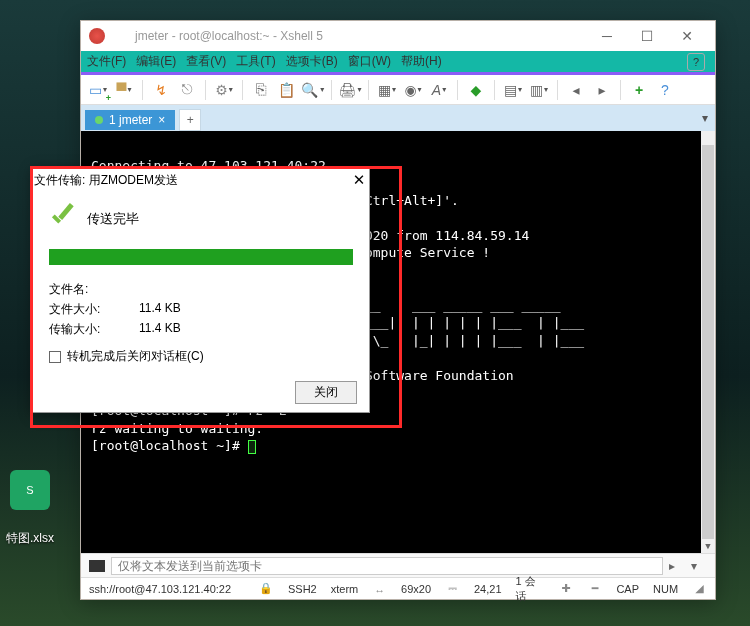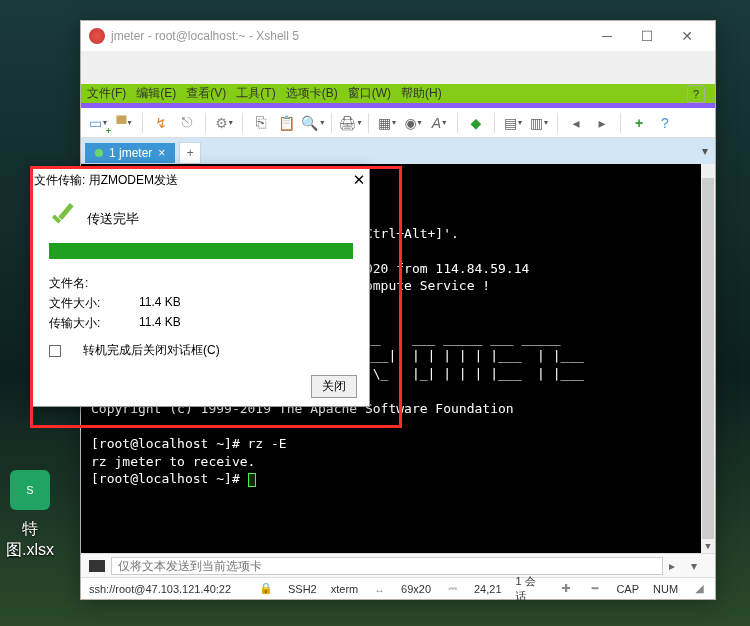--- a/index.html
+++ b/index.html
@@ -1,31 +1,31 @@
 <!DOCTYPE html>
 <html><head>
 <meta charset="utf-8">
 <style>
 * { box-sizing: border-box; margin: 0; padding: 0; }
 body { font-family: "Microsoft YaHei", sans-serif; font-size: 12px; background: linear-gradient(180deg, #1a3a3a 0%, #0d2020 60%, #2a4a2a 100%); width: 750px; height: 626px; overflow: hidden; position: relative; }
 
 
 .desktop-icon { position: absolute; left: 5px; top: 470px; width: 50px; text-align: center; }
 .desktop-icon .ico { width: 40px; height: 40px; background: #1fa463; border-radius: 6px; margin: 0 auto; display: flex; align-items: center; justify-content: center; color: #fff; font-size: 11px; }
-.desktop-icon .lbl { color: #fff; font-size: 16px; margin-top: 9px; text-shadow: 0 1px 2px #000; }
+.desktop-icon .lbl { color: #fff; font-size: 12px; margin-top: 20px; text-shadow: 0 1px 2px #000; }
 
 
 .window { position: absolute; left: 80px; top: 20px; width: 636px; height: 580px; background: #f0f0f0; border: 1px solid #b8b0a8; box-shadow: 0 4px 20px rgba(0,0,0,0.3); display: flex; flex-direction: column; }
-.titlebar { height: 30px; background: #fff; display: flex; align-items: center; padding: 0 8px; }
+.titlebar { height: 30px; background: #fff; display: flex; align-items: center; padding: 0 8px; gap: 24px; }
 .titlebar .ico { width: 16px; height: 16px; background: radial-gradient(#e8524a,#c13a32); border-radius: 50%; margin-right: 6px; }
 .titlebar .title { color: #999; font-size: 12px; flex: 1; }
 .winbtns { display: flex; }
 .winbtn { width: 40px; height: 28px; display: flex; align-items: center; justify-content: center; color: #666; font-size: 14px; }
 
-.menubar { height: 24px; background: #84cc16; display: flex; align-items: center; padding: 0 6px; gap: 10px; border-bottom: 5px solid #8b5cf6; margin-top: 33px; }
+.menubar { height: 24px; background: #14b8a6; display: flex; align-items: center; padding: 0 6px; gap: 10px; border-bottom: 3px solid #8b5cf6; }
 .menubar span { font-size: 12px; color: #333; }
 .menubar .hint { display: inline-block; width: 18px; height: 18px; border: 1px solid #aaa; border-radius: 3px; text-align: center; line-height: 16px; margin-left: auto; margin-right: 4px; font-size: 11px; }
 
 .toolbar { height: 30px; background: #fff; border-bottom: 1px solid #ddd; display: flex; align-items: center; padding: 0 6px; gap: 4px; }
 .tbtn { width: 22px; height: 22px; display: flex; align-items: center; justify-content: center; color: #666; font-size: 14px; position: relative; }
 .tbtn.drop::after { content: "▾"; font-size: 8px; color: #555; margin-left: 1px; }
 .tbtn .add { position: absolute; right: -2px; bottom: -2px; color: #2a9d2a; font-size: 9px; font-weight: bold; }
 .sep { width: 1px; height: 20px; background: #ddd; margin: 0 3px; }
 
 .tabbar { height: 26px; background: #d2e6f5; display: flex; align-items: center; }
@@ -51,32 +51,32 @@
 .status span.first { flex: 0 0 auto; }
 .status .gap { flex: 1; }
 .status .sic { width: 16px; text-align: center; color: #888; }
 
 
 .dialog { position: absolute; left: 32px; top: 166px; width: 338px; background: #fff; border: 1px solid #999; box-shadow: 0 3px 12px rgba(0,0,0,0.4); z-index: 10; }
 .dlg-title { height: 26px; display: flex; align-items: center; padding: 0 1px; font-size: 12px; }
 .dlg-title .txt { flex: 1; }
 .dlg-title .x { width: 18px; text-align: center; font-size: 15px; cursor: pointer; }
 .dlg-body { padding: 12px 16px 12px 16px; }
-.dlg-status { display: flex; align-items: center; gap: 10px; margin-bottom: 10px; }
+.dlg-status { display: flex; align-items: center; gap: 10px; margin-bottom: 16px; }
 .check { width: 28px; height: 28px; position: relative; }
 .check::before { content: ""; position: absolute; left: 3px; top: 12px; width: 9px; height: 4px; background: #7ac142; transform: rotate(45deg); }
 .check::after { content: ""; position: absolute; left: 8px; top: 4px; width: 18px; height: 5px; background: #7ac142; transform: rotate(-50deg); }
 .progress { height: 16px; background: #e8e8e8; margin: 8px 0 16px; }
 .progress .fill { height: 100%; background: #1fa01f; width: 100%; }
 .info-row { display: flex; font-size: 12px; margin: 3px 0; }
 .info-row .k { width: 90px; }
-.chk-row { display: flex; align-items: center; gap: 22px; margin-top: 10px; }
+.chk-row { display: flex; align-items: center; gap: 6px; margin-top: 10px; }
 .chk-row .box { width: 12px; height: 12px; border: 1px solid #666; }
 .dlg-btns { text-align: right; padding: 4px 12px 8px; }
-.dlg-btns button { padding: 2px 10px; font-size: 12px; border: 1px solid #999; background: #f0f0f0; }
+.dlg-btns button { padding: 2px 18px; font-size: 12px; border: 1px solid #999; background: #f0f0f0; }
 
 .redbox { position: absolute; left: 30px; top: 166px; width: 372px; height: 262px; border: 3px solid #ff2a2a; z-index: 11; pointer-events: none; }
 
 .ascii { font-size: 13px; letter-spacing: 0; }
 </style>
 </head>
 <body>
 
 <div class="desktop-icon">
   <div class="ico">S</div>
@@ -161,21 +161,21 @@
 <span>                                  Compute Service !</span>
 
 
 <span class="ascii">   _____    _____ _______ _____ _____    ___ _____ ___ _____</span>
 <span class="ascii">|_____|    | | | | |___    | |___ |___|  | | | | | |___  | |___</span>
 <span class="ascii">|_____    _| | | | |___    | |___ | \_   |_| | | | |___  | |___</span>
 
 <span>Copyright (c) 1999-2019 The Apache Software Foundation</span>
 
 <span>[root@localhost ~]# rz -E</span>
-<span>rz jmeter to receive.</span>
+<span>rz waiting to waiting.</span>
 <span>[root@localhost ~]# </span><span class="cursor"></span>
     <div class="scrollbar">
       <div class="sbtn">▲</div>
       <div class="thumb" style="top:14px;height:calc(100% - 28px)"></div>
       <div class="sbtn" style="position:absolute;bottom:0;width:100%">▼</div>
     </div>
   </div>
 
   <div class="compose">
     <div class="blkicon"></div>

